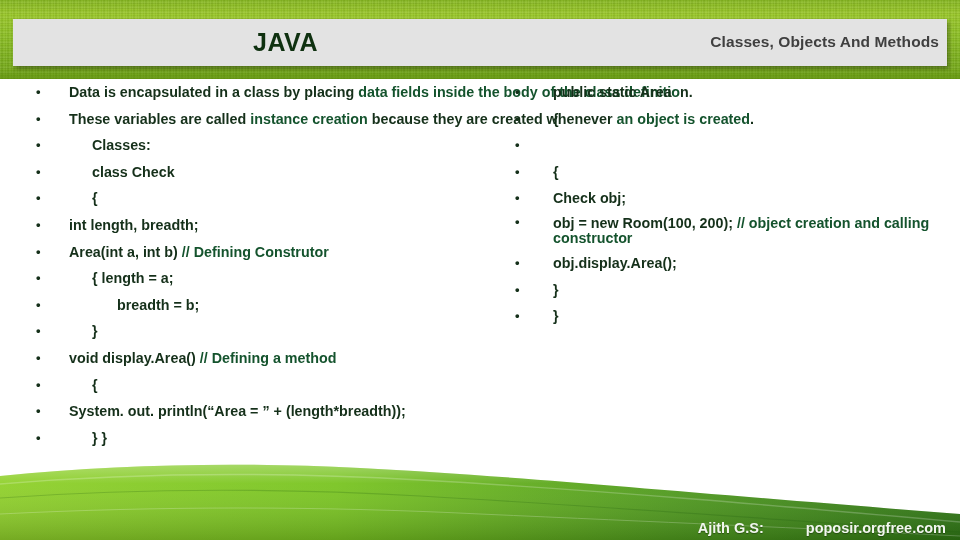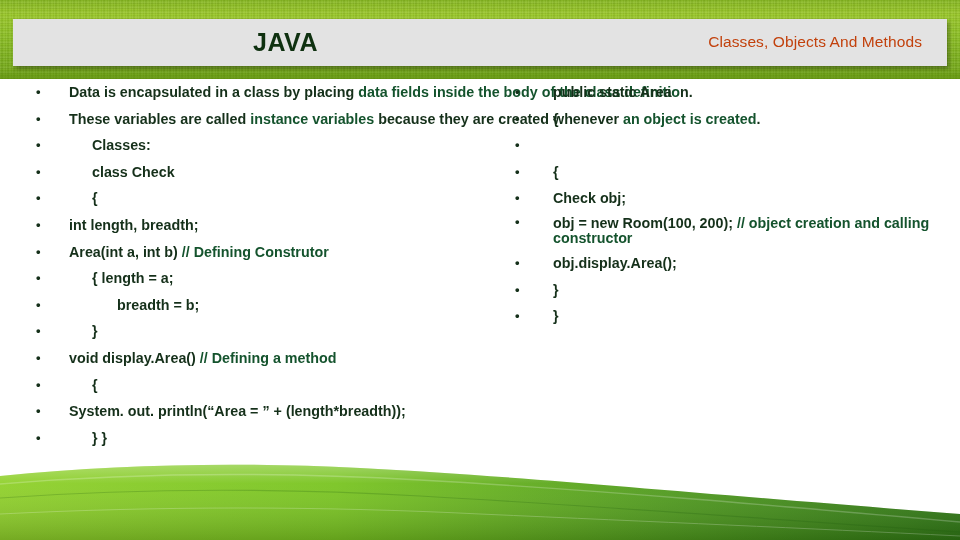--- a/index.html
+++ b/index.html
@@ -63,24 +63,24 @@
     left: 240px; top: 7px;
     width: 260px;
     font-size: 25px;
     font-weight: bold;
     color: #0f3110;
     letter-spacing: 0.5px;
     line-height: 32px;
   }
   .header-subtitle {
     position: absolute;
-    right: 25px; top: 12px;
+    right: 8px; top: 12px;
     font-size: 15.5px;
-    font-weight: normal;
-    color: #c2410c;
+    font-weight: bold;
+    color: #404040;
     letter-spacing: 0.1px;
     line-height: 22px;
     white-space: nowrap;
   }
 
   
   .content {
     position: absolute;
     left: 0; top: 79px;
     width: 960px; height: 461px;
@@ -161,21 +161,21 @@
   <div class="top-grass"></div>
 
   <div class="header-panel">
     <div class="header-title">JAVA</div>
     <div class="header-subtitle">Classes, Objects And Methods</div>
   </div>
 
   <div class="content">
     <div class="col col-left" id="left-col">
         <div class="line"><span class="bull">•</span><span>Data is encapsulated in a class by placing </span><span class="red">data fields inside the body of the class definitio</span><span>n.</span></div>
-        <div class="line"><span class="bull">•</span><span>These variables are called </span><span class="red">instance variables</span><span> because they are created whenever </span><span class="red">an object is created</span><span>.</span></div>
+        <div class="line"><span class="bull">•</span><span>These variables are called </span><span class="red">instance creation</span><span> because they are created whenever </span><span class="red">an object is created</span><span>.</span></div>
         <div class="line ind1"><span class="bull">•</span><span>Classes:</span></div>
         <div class="line ind1"><span class="bull">•</span><span>class Check</span></div>
         <div class="line ind1"><span class="bull">•</span><span>{</span></div>
         <div class="line"><span class="bull">•</span><span>int  length, breadth;</span></div>
         <div class="line"><span class="bull">•</span><span>Area(int a, int b) </span><span class="red">// Defining Construtor</span></div>
         <div class="line ind1"><span class="bull">•</span><span>{        length = a;</span></div>
         <div class="line ind2"><span class="bull">•</span><span>breadth = b;</span></div>
         <div class="line ind1"><span class="bull">•</span><span>}</span></div>
         <div class="line"><span class="bull">•</span><span>void display.Area() </span><span class="red">// Defining a method</span></div>
         <div class="line ind1"><span class="bull">•</span><span>{</span></div>
@@ -213,14 +213,18 @@
       <path d="M0,48 C120,36 240,34 360,40 C520,48 700,66 960,86 L960,112 L0,112 Z" fill="url(#gdown)"></path>
       <path d="M0,48 C120,36 240,34 360,40 C520,48 700,66 960,86 L960,112 L0,112 Z" fill="url(#gvert)"></path>
       <g opacity="0.22">
         <path d="M0,56 C140,44 280,44 420,52 C600,62 780,78 960,94" stroke="#ffffff" stroke-width="1.4" fill="none"></path>
         <path d="M0,70 C140,60 280,60 420,68 C600,78 780,92 960,104" stroke="#1d5a0d" stroke-width="1.2" fill="none"></path>
         <path d="M0,86 C160,78 320,78 480,86 C660,94 800,100 960,108" stroke="#ffffff" stroke-width="1" fill="none"></path>
       </g>
     </svg>
   </div>
 
+  <div class="footer">
+    <span>Ajith G.S:</span>
+    <span>poposir.orgfree.com</span>
+  </div>
 
 </div>
 
 </body></html>

